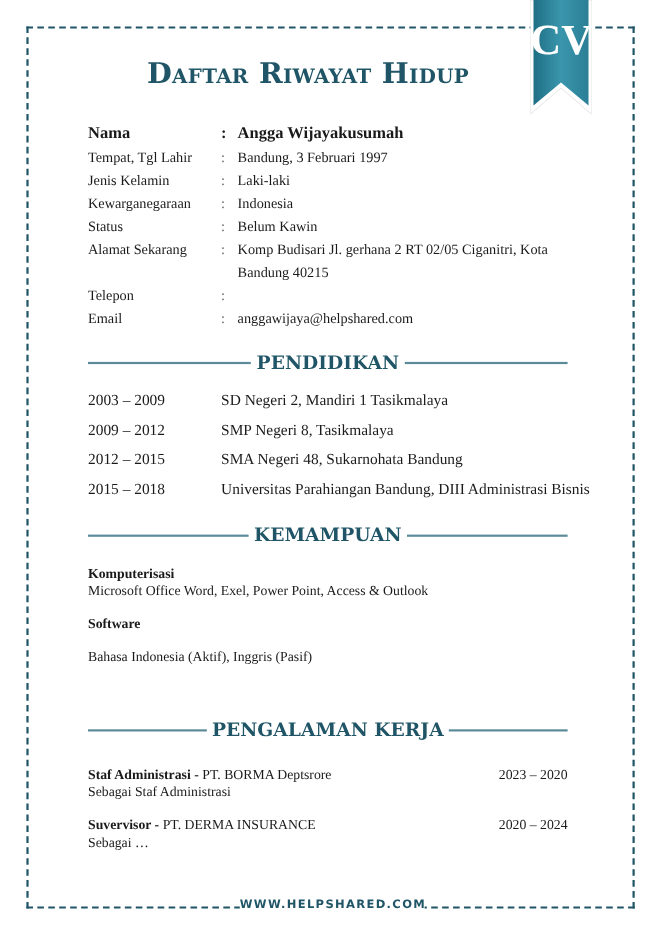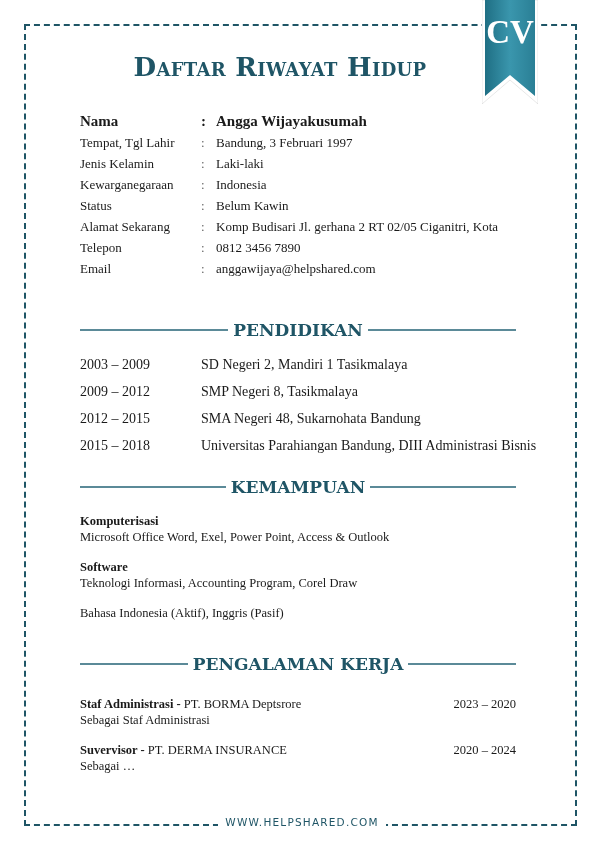--- a/index.html
+++ b/index.html
@@ -1,25 +1,25 @@
 <!DOCTYPE html>
 <html><head>
 <meta charset="utf-8">
 <style>
   html, body { margin:0; padding:0; }
   body { width:600px; height:850px; background:#ffffff; position:relative; overflow:hidden;
          font-family:"Liberation Serif", serif; color:#1a1a1a; }
   .frame { position:absolute; left:24px; top:24px; width:553px; height:802px;
            border:2px dashed #1f5566; box-sizing:border-box; }
   .footer-mask { position:absolute; left:218px; top:816px; width:168px; height:20px; background:#fff; }
-  .footer { position:absolute; left:218px; top:816px; width:168px; text-align:center;
-            font-family:"DejaVu Sans", sans-serif; font-weight:normal; font-size:10.5px; letter-spacing:1.2px; color:#1f5566; }
+  .footer { position:absolute; left:218px; top:816px; width:168px; 
+            font-family:"DejaVu Sans", sans-serif; font-weight:bold; font-size:10.5px; letter-spacing:1.2px; color:#1f5566; }
   .ribbon { position:absolute; left:482px; top:0; width:56px; height:104px; }
   .ribbon-text { position:absolute; left:482px; top:14px; width:56px; text-align:center; color:#fff;
-                 font-family:"Liberation Serif", serif; font-weight:bold; font-size:33px; }
+                 font-family:"Liberation Serif", serif; font-weight:bold; font-size:39px; }
   .title { position:absolute; left:0; width:560px; top:52px; text-align:center; color:#1f5566;
            font-family:"DejaVu Serif", serif; font-weight:bold; font-size:26px; font-variant:small-caps; letter-spacing:0.3px; }
   .bio { position:absolute; left:80px; top:110px; width:440px; font-size:13px; }
   .bio .row { display:flex; height:21px; align-items:center; }
   .bio .label { width:121px; }
   .bio .colon { width:15px; color:#666; }
   .bio .value { flex:1; }
   .bio .row.name { font-weight:bold; font-size:15px; height:22px; }
   .bio .row.name .colon { color:#1a1a1a; }
   .bio .row.cont .value { padding-left:0; }
@@ -86,24 +86,28 @@
   <div class="row">
     <span class="label">Status</span>
     <span class="colon">:</span>
     <span class="value">Belum Kawin</span>
   </div>
   <div class="row">
     <span class="label">Alamat Sekarang</span>
     <span class="colon">:</span>
     <span class="value">Komp Budisari Jl. gerhana 2 RT 02/05 Ciganitri, Kota</span>
   </div>
+  <div class="row cont">
+    <span class="label"></span>
+    <span class="colon"></span>
+    <span class="value">Bandung 40215</span>
+  </div>
   <div class="row">
     <span class="label">Telepon</span>
     <span class="colon">:</span>
-    <span class="value">0812 3456 7890</span>
   </div>
   <div class="row">
     <span class="label">Email</span>
     <span class="colon">:</span>
     <span class="value">anggawijaya@helpshared.com</span>
   </div>
 </div>
 
 <div class="section-head" style="top:320px;">
   <span class="line"></span>
@@ -134,21 +138,20 @@
   <span class="txt">KEMAMPUAN</span>
   <span class="line"></span>
 </div>
 <div class="skills" style="top:513px;">
   <div class="group">
     <div class="head">Komputerisasi</div>
     <div class="desc">Microsoft Office Word, Exel, Power Point, Access &amp; Outlook</div>
   </div>
   <div class="group">
     <div class="head">Software</div>
-    <div class="desc">Teknologi Informasi, Accounting Program, Corel Draw</div>
   </div>
   <div class="group">
     <div class="desc">Bahasa Indonesia (Aktif), Inggris (Pasif)</div>
   </div>
 </div>
 
 <div class="section-head" style="top:654px;">
   <span class="line"></span>
   <span class="txt">PENGALAMAN KERJA</span>
   <span class="line"></span>

